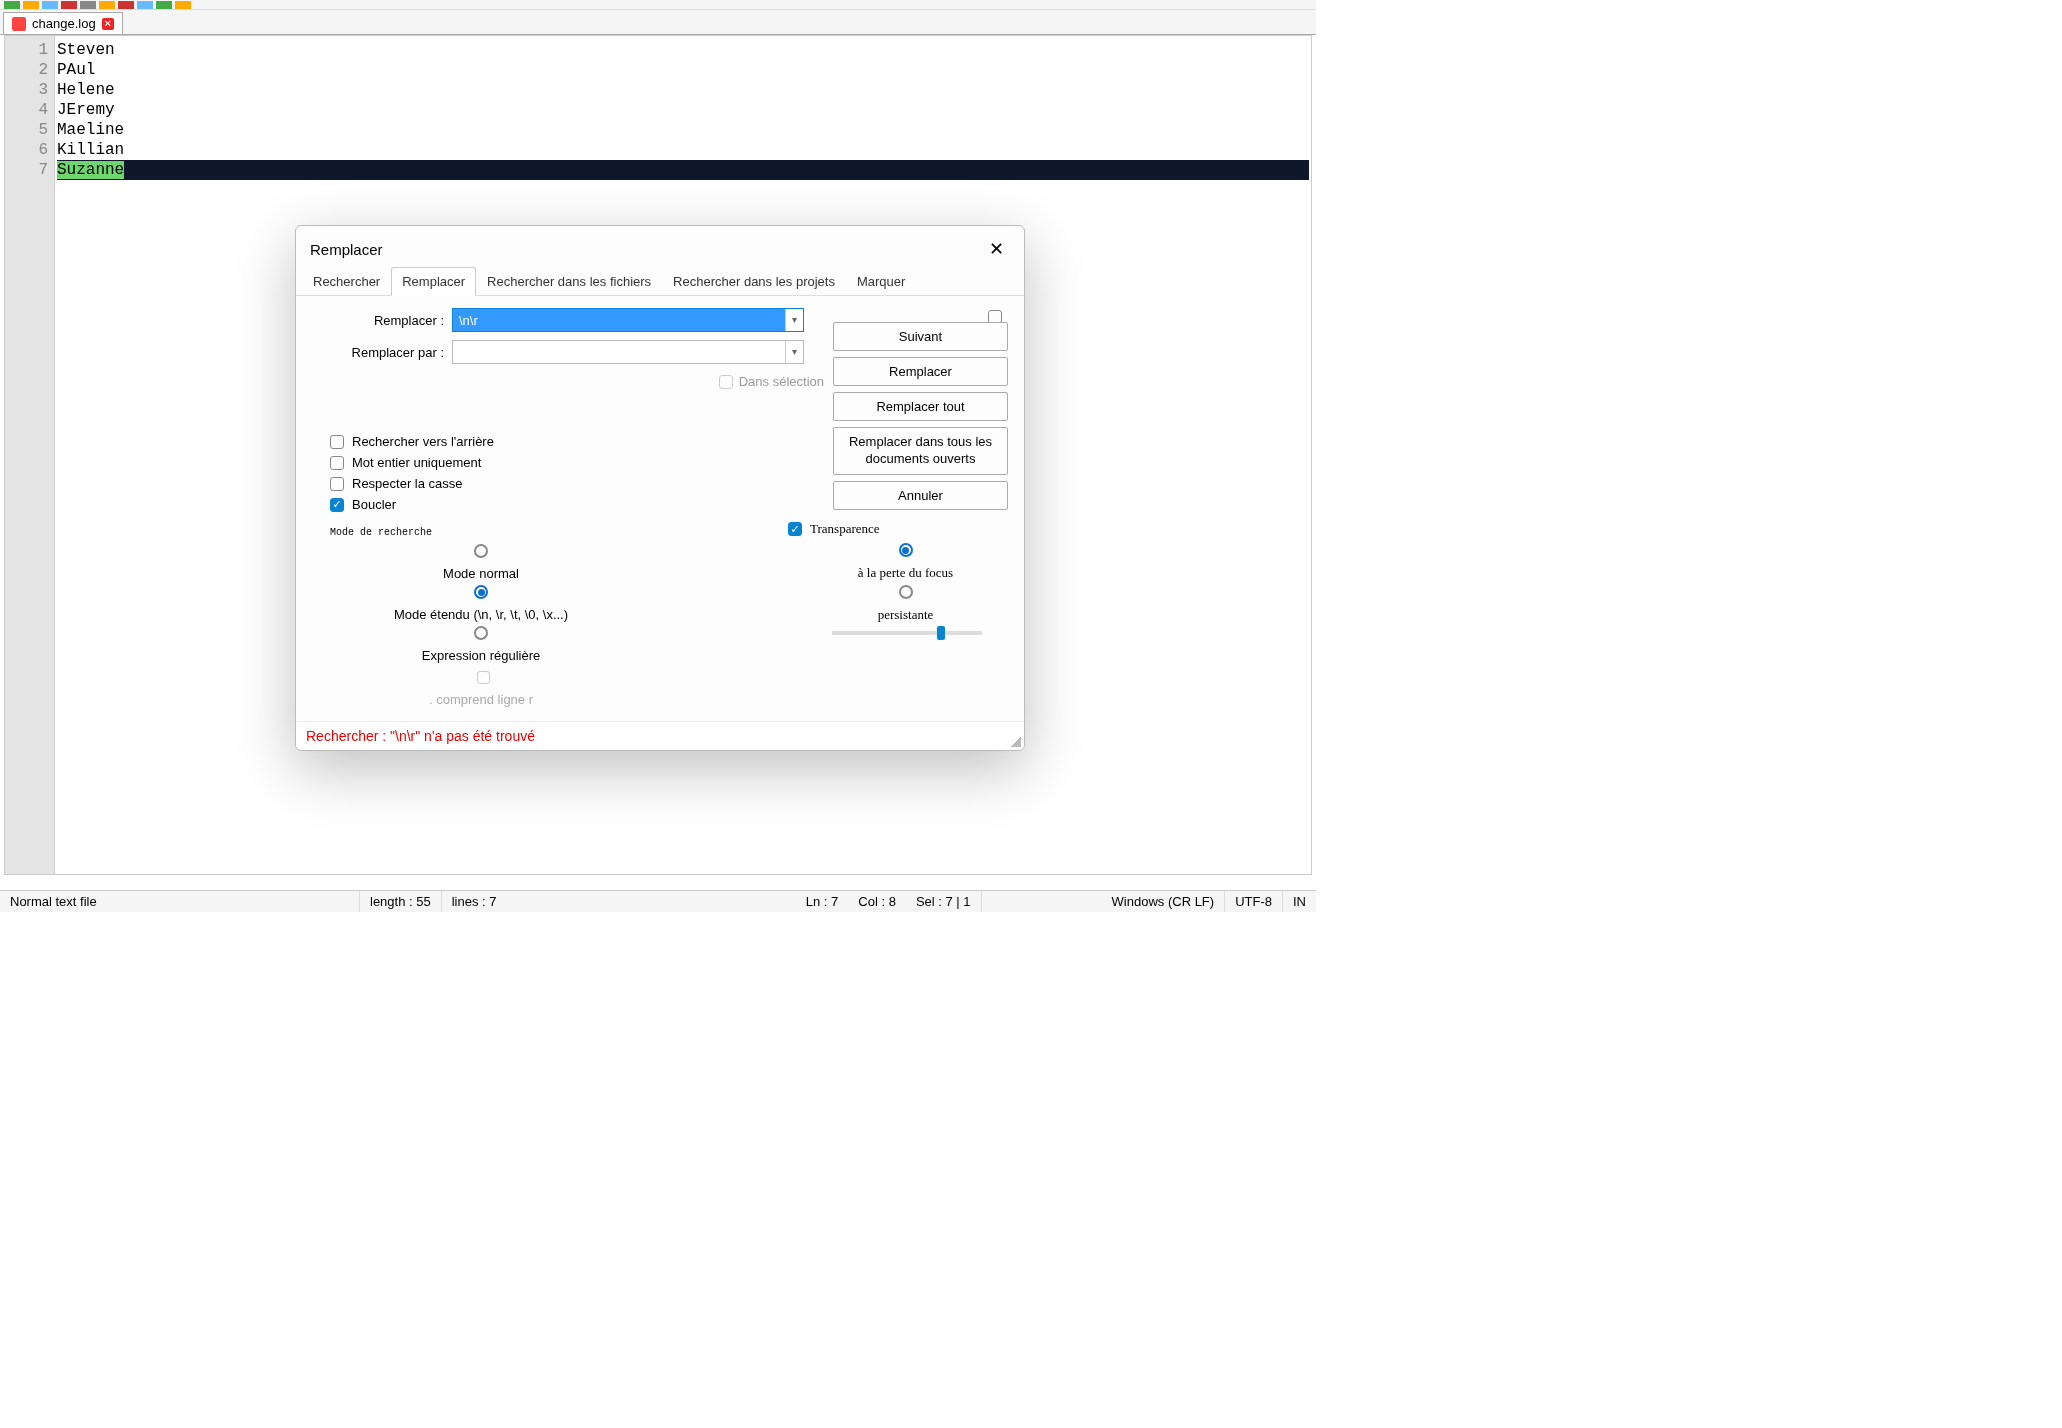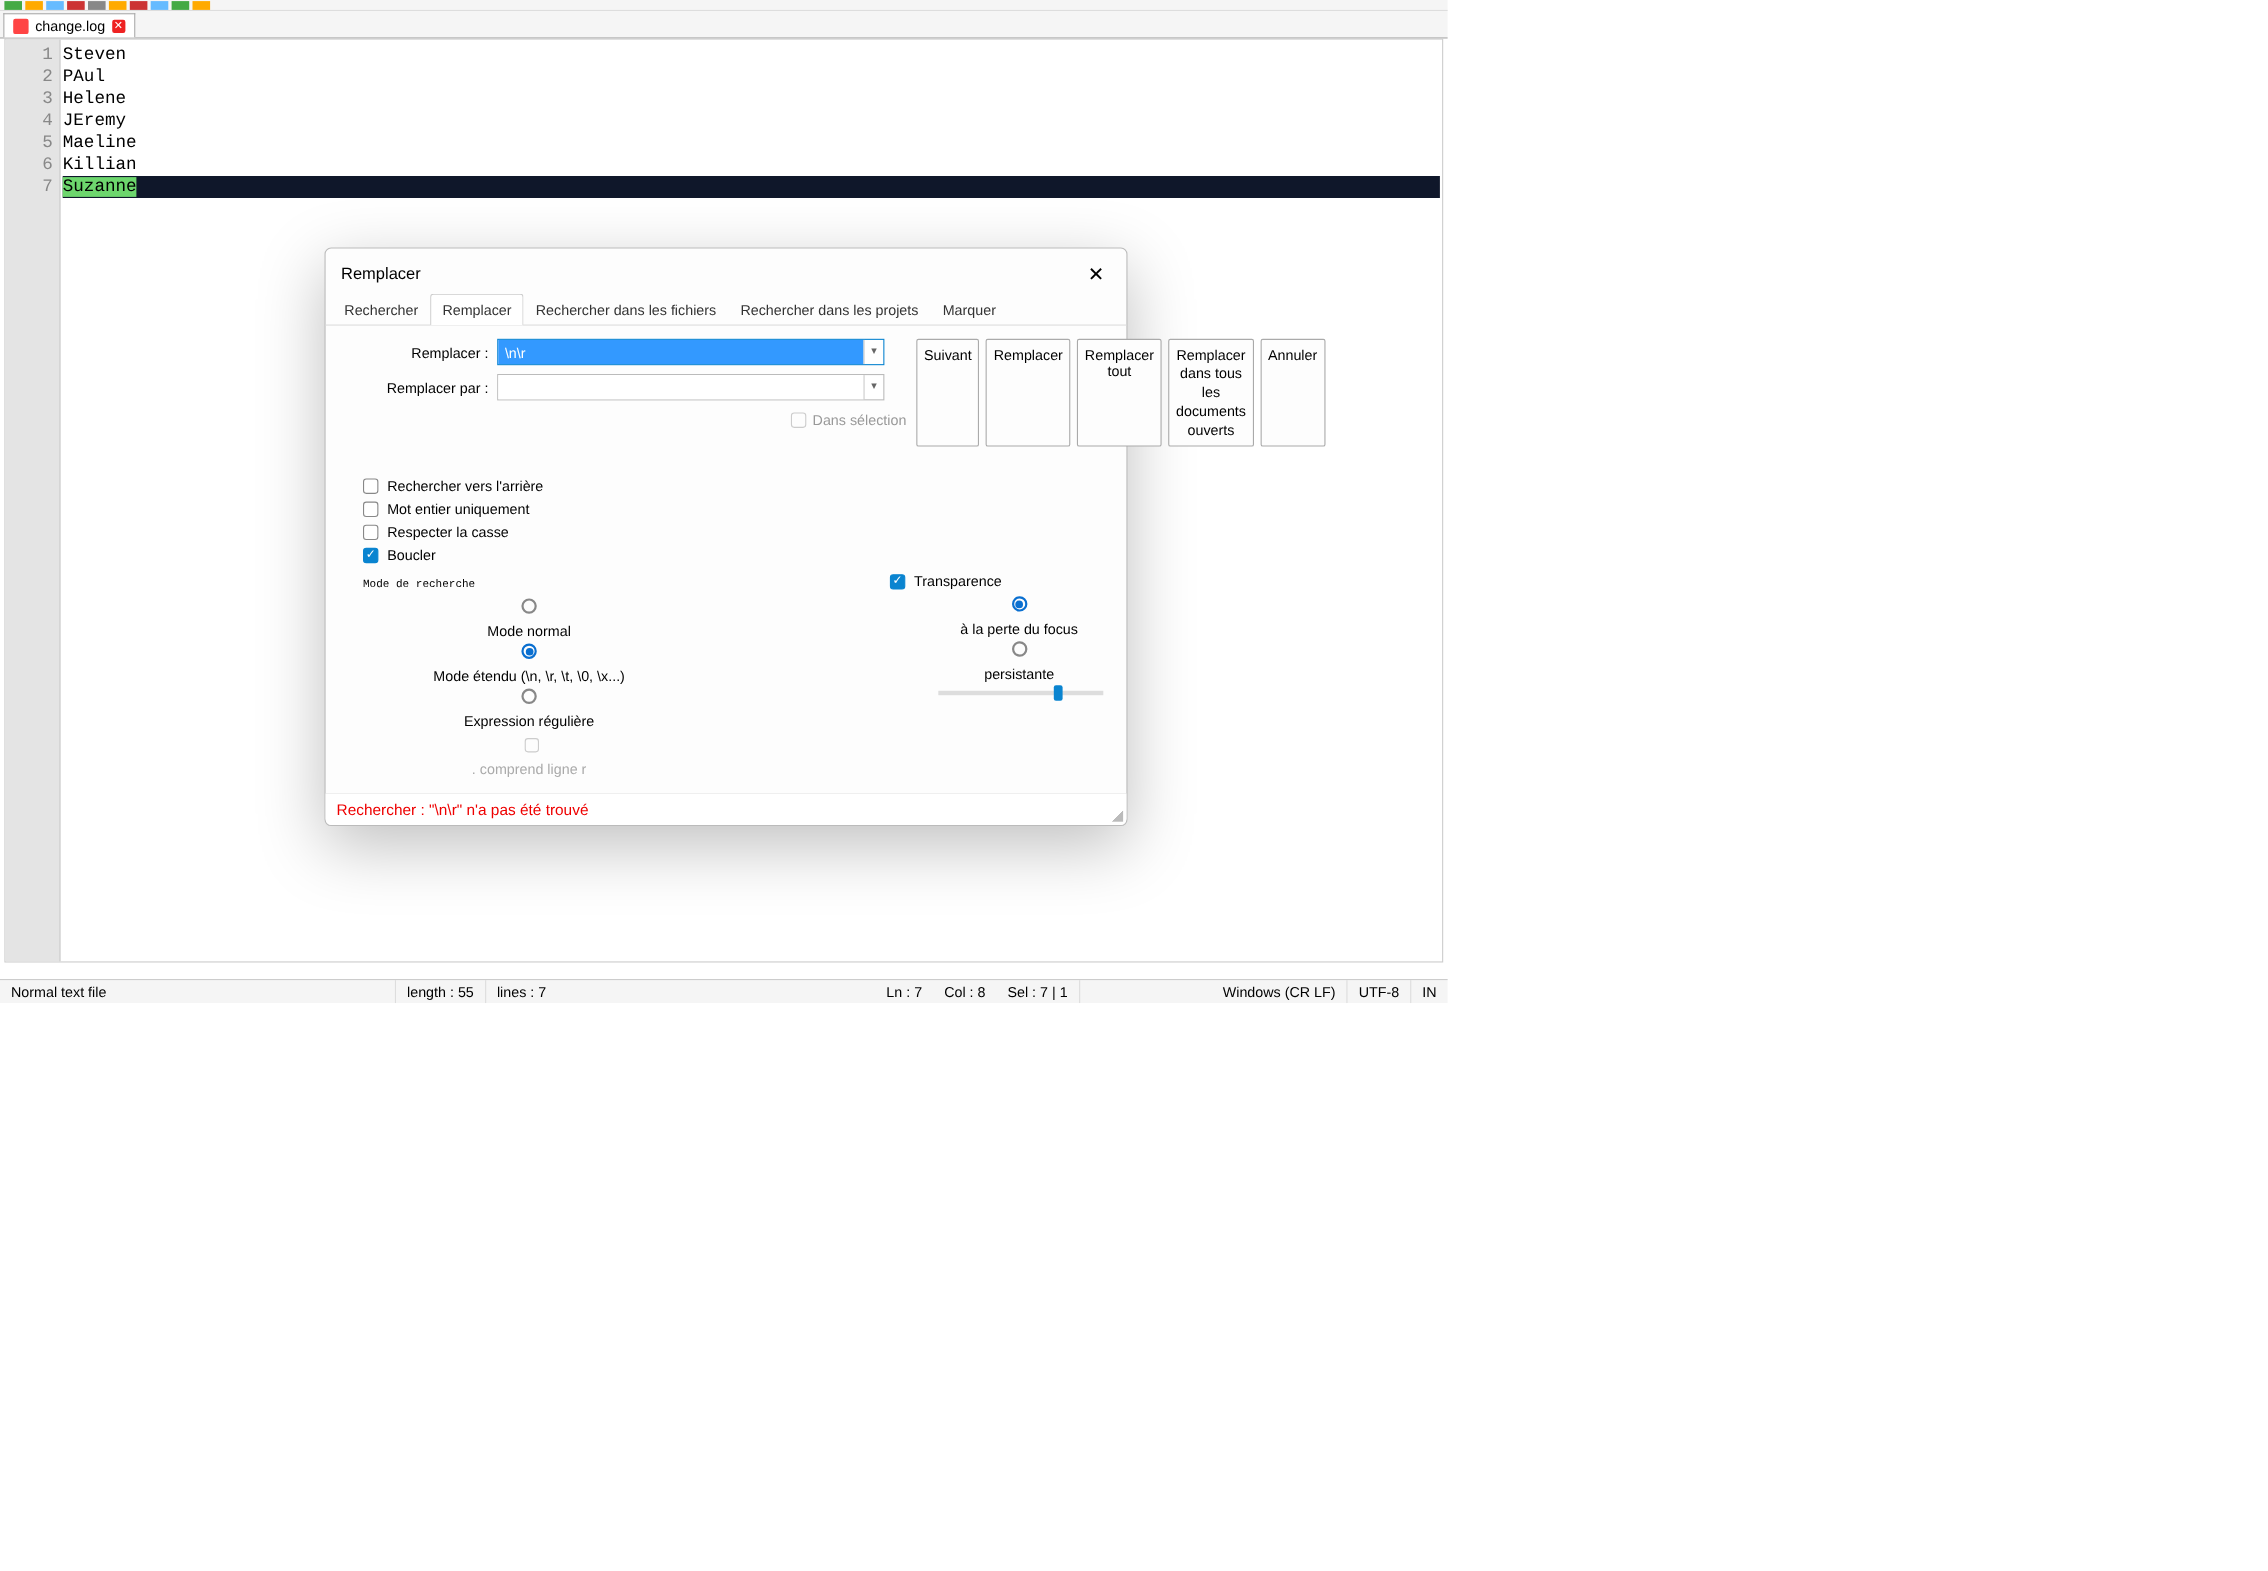--- a/index.html
+++ b/index.html
@@ -39,21 +39,21 @@
 .dlg-body { padding: 12px 16px 10px 16px; position: relative; }
 
 .row { display: flex; align-items: center; margin-bottom: 8px; }
 .row .lbl { width: 140px; text-align: right; padding-right: 8px; font-size: 13px; }
 .combo { flex: 1; display: flex; border: 1px solid #0a84d0; background: #fff; height: 24px; }
 .combo.plain { border-color: #bbb; }
 .combo input { flex: 1; border: none; outline: none; padding: 0 6px; font-size: 13px; background: #3399ff; color: #fff; }
 .combo.plain input { background: #fff; color: #000; }
 .combo .dd { width: 18px; text-align: center; line-height: 22px; border-left: 1px solid #ccc; color: #666; font-size: 10px; }
 
-.btn-col { position: absolute; right: 16px; top: 12px; width: 175px; display: flex; flex-direction: row; gap: 6px; }
+.btn-col { position: absolute; right: 16px; top: 26px; width: 175px; display: flex; flex-direction: column; gap: 6px; }
 .btn { border: 1px solid #aaa; background: #fdfdfd; padding: 6px 6px; font-size: 13px; text-align: center; border-radius: 2px; cursor: pointer; }
 .btn.tall { line-height: 1.3; }
 .mini-check { position: absolute; right: 16px; top: 14px; width: 14px; height: 14px; border: 1px solid #888; border-radius: 3px; }
 
 .in-sel-row { position: absolute; right: 200px; top: 78px; display: flex; align-items: center; gap: 6px; color: #999; }
 .in-sel-row .cb { width: 14px; height: 14px; border: 1px solid #ccc; border-radius: 3px; }
 
 .opts-left { margin-top: 70px; display: flex; flex-direction: column; gap: 6px; padding-left: 18px; }
 .chk { display: flex; align-items: center; gap: 8px; font-size: 13px; }
 .cbox { width: 14px; height: 14px; border: 1px solid #888; border-radius: 3px; display: inline-flex; align-items: center; justify-content: center; background: #fff; }
@@ -61,21 +61,21 @@
 .cbox.checked::after { content: "✓"; color: #fff; font-size: 11px; line-height: 1; }
 
 .grp { border-top: 1px solid transparent; margin-top: 14px; padding-left: 18px; }
 .grp-title { font-size: 10px; margin-bottom: 6px; font-family: Liberation Mono, monospace; }
 .radio { display: flex; align-items: center; gap: 8px; font-size: 13px; margin-bottom: 4px; flex-direction: column; }
 .rbox { width: 14px; height: 14px; border: 2px solid #888; border-radius: 50%; display: inline-flex; align-items: center; justify-content: center; }
 .rbox.sel { border-color: #0a6fd0; }
 .rbox.sel::after { content: ""; width: 7px; height: 7px; background: #0a6fd0; border-radius: 50%; }
 .radio .post-cb { width: 13px; height: 13px; border: 1px solid #ccc; border-radius: 3px; margin-left: 4px; }
 
-.right-grp { position: absolute; right: 0; top: 225px; width: 215px; }
+.right-grp { position: absolute; right: 21px; top: 225px; width: 215px; font-family: Liberation Serif, serif; }
 .slider { width: 150px; height: 4px; background: #ddd; position: relative; margin: 8px 0 0 24px; }
 .slider .thumb { position: absolute; top: -5px; width: 8px; height: 14px; background: #0a84d0; border-radius: 2px; }
 
 .dlg-status { background: #fff; border-top: 1px solid #eee; padding: 6px 10px; color: #e00; font-size: 14px; border-radius: 0 0 6px 6px; position: relative; }
 .grip { position: absolute; right: 3px; bottom: 3px; width: 10px; height: 10px; background: linear-gradient(135deg, transparent 50%, #bbb 50%); }
 </style>
 </head>
 <body>
 
 <div class="app">

